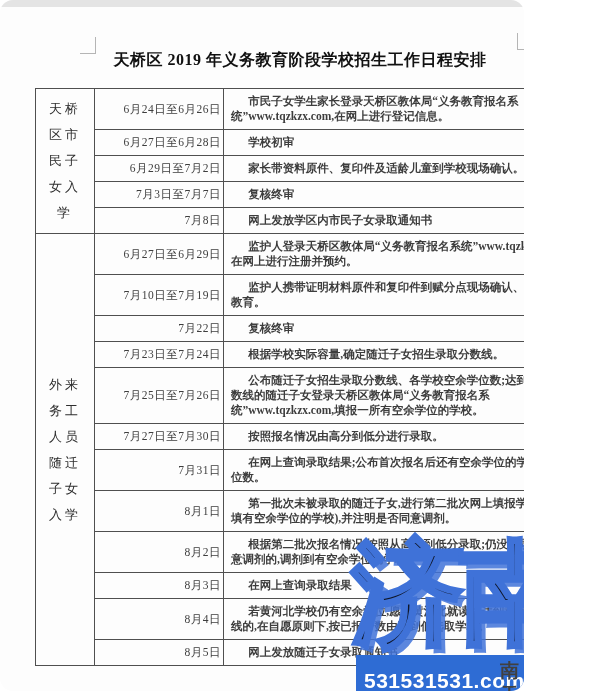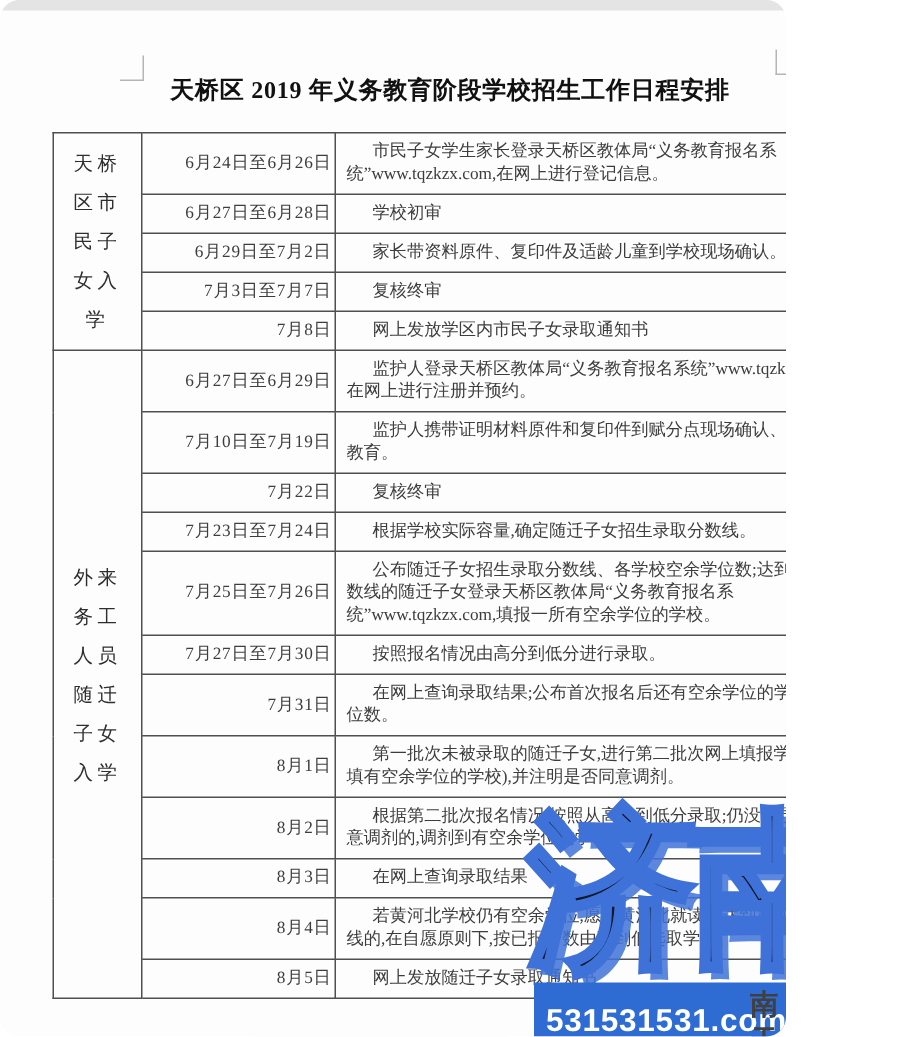--- a/index.html
+++ b/index.html
@@ -23,21 +23,21 @@
     position:absolute;top:88px;left:35px;width:530px;
     border-collapse:collapse;table-layout:fixed;
     font-size:11.5px;line-height:15px;color:#3d3d3d;
   }
   table.schedule td{border:1.5px solid #4f4f4f;vertical-align:middle;padding:5px 2px;}
   td.glabel{
     width:54px;text-align:center;font-size:13px;line-height:26px;
     letter-spacing:3px;white-space:pre-line;color:#2e2e2e;margin-top:32px;
   }
   td.date{width:124px;text-align:right;letter-spacing:0.5px;}
-  td.task{width:348px;text-align:left;}
+  td.task{width:348px;text-align:left;font-weight:bold;}
   td.task .p{margin:0;padding:0 5px;text-indent:1.5em;}
   
   .wm-big{
     position:absolute;left:352px;top:538px;z-index:5;
     font-family:Liberation Sans, sans-serif;
     font-size:112px;font-weight:bold;line-height:112px;letter-spacing:-4px;
     color:#0f172a;-webkit-text-stroke:4px #3f72d8;
     text-shadow:6px 6px 0 rgba(63,114,216,0.85);
     white-space:nowrap;
   }

